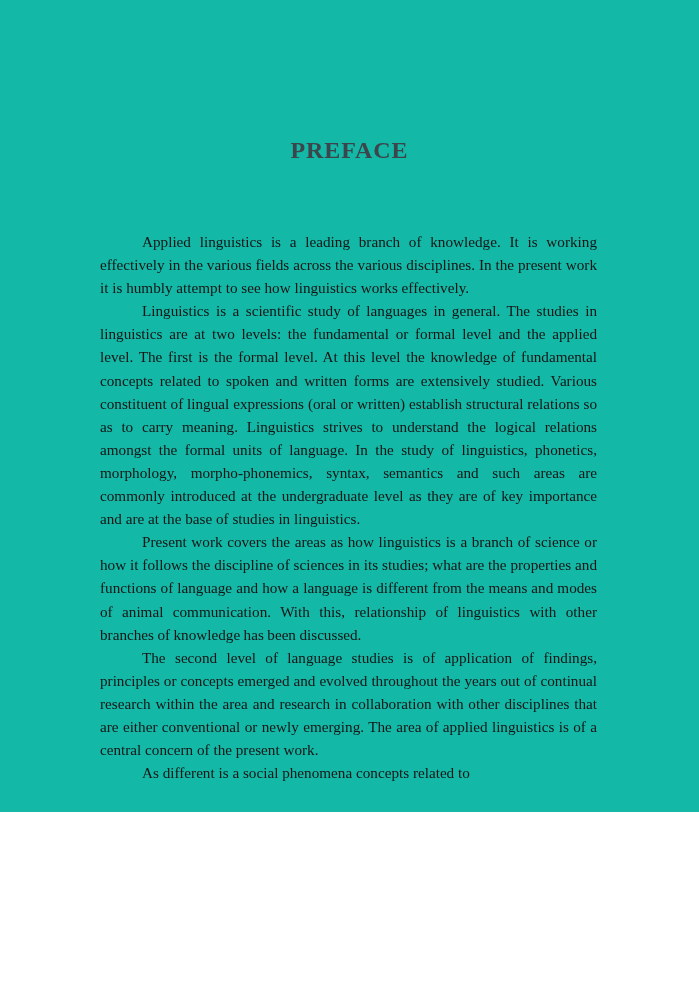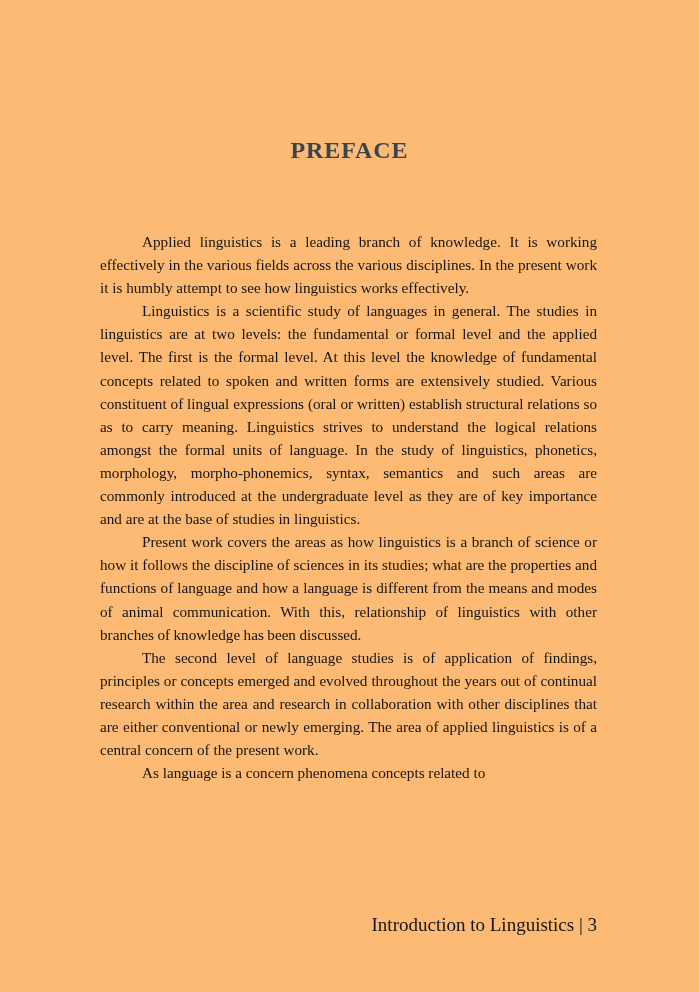--- a/index.html
+++ b/index.html
@@ -6,22 +6,22 @@
     margin: 0;
     padding: 0;
     background: #ffffff;
   }
   body {
     font-family: "Liberation Serif", "DejaVu Serif", serif;
   }
   .page {
     position: relative;
     width: 699px;
-    height: 992px;
-    background: #fdba74;
+    height: 812px;
+    background: #14b8a6;
     overflow: hidden;
     box-sizing: border-box;
   }
   .page-title {
     position: absolute;
     left: 0;
     right: 0;
     top: 122px;
     text-align: center;
     font-family: "Liberation Serif", "DejaVu Serif", serif;
@@ -69,18 +69,18 @@
 
 <div class="page">
 
   <h1 class="page-title">PREFACE</h1>
 
   <div class="body-block">
     <p class="para">Applied linguistics is a leading branch of knowledge. It is working effectively in the various fields across the various disciplines. In the present work it is humbly attempt to see how linguistics works effectively.</p>
     <p class="para">Linguistics is a scientific study of languages in general. The studies in linguistics are at two levels: the fundamental or formal level and the applied level. The first is the formal level. At this level the knowledge of fundamental concepts related to spoken and written forms are extensively studied. Various constituent of lingual expressions (oral or written) establish structural relations so as to carry meaning. Linguistics strives to understand the logical relations amongst the formal units of language. In the study of linguistics, phonetics, morphology, morpho-phonemics, syntax, semantics and such areas are commonly introduced at the undergraduate level as they are of key importance and are at the base of studies in linguistics.</p>
     <p class="para tight">Present work covers the areas as how linguistics is a branch of science or how it follows the discipline of sciences in its studies; what are the properties and functions of language and how a language is different from the means and modes of animal communication. With this, relationship of linguistics with other branches of knowledge has been discussed.</p>
     <p class="para">The second level of language studies is of application of findings, principles or concepts emerged and evolved throughout the years out of continual research within the area and research in collaboration with other disciplines that are either conventional or newly emerging. The area of applied linguistics is of a central concern of the present work.</p>
-    <p class="para">As language is a concern phenomena concepts related to</p>
+    <p class="para">As different is a social phenomena concepts related to</p>
   </div>
 
   <div class="page-footer">Introduction to Linguistics | 3</div>
 
 </div>
 
 </body></html>

